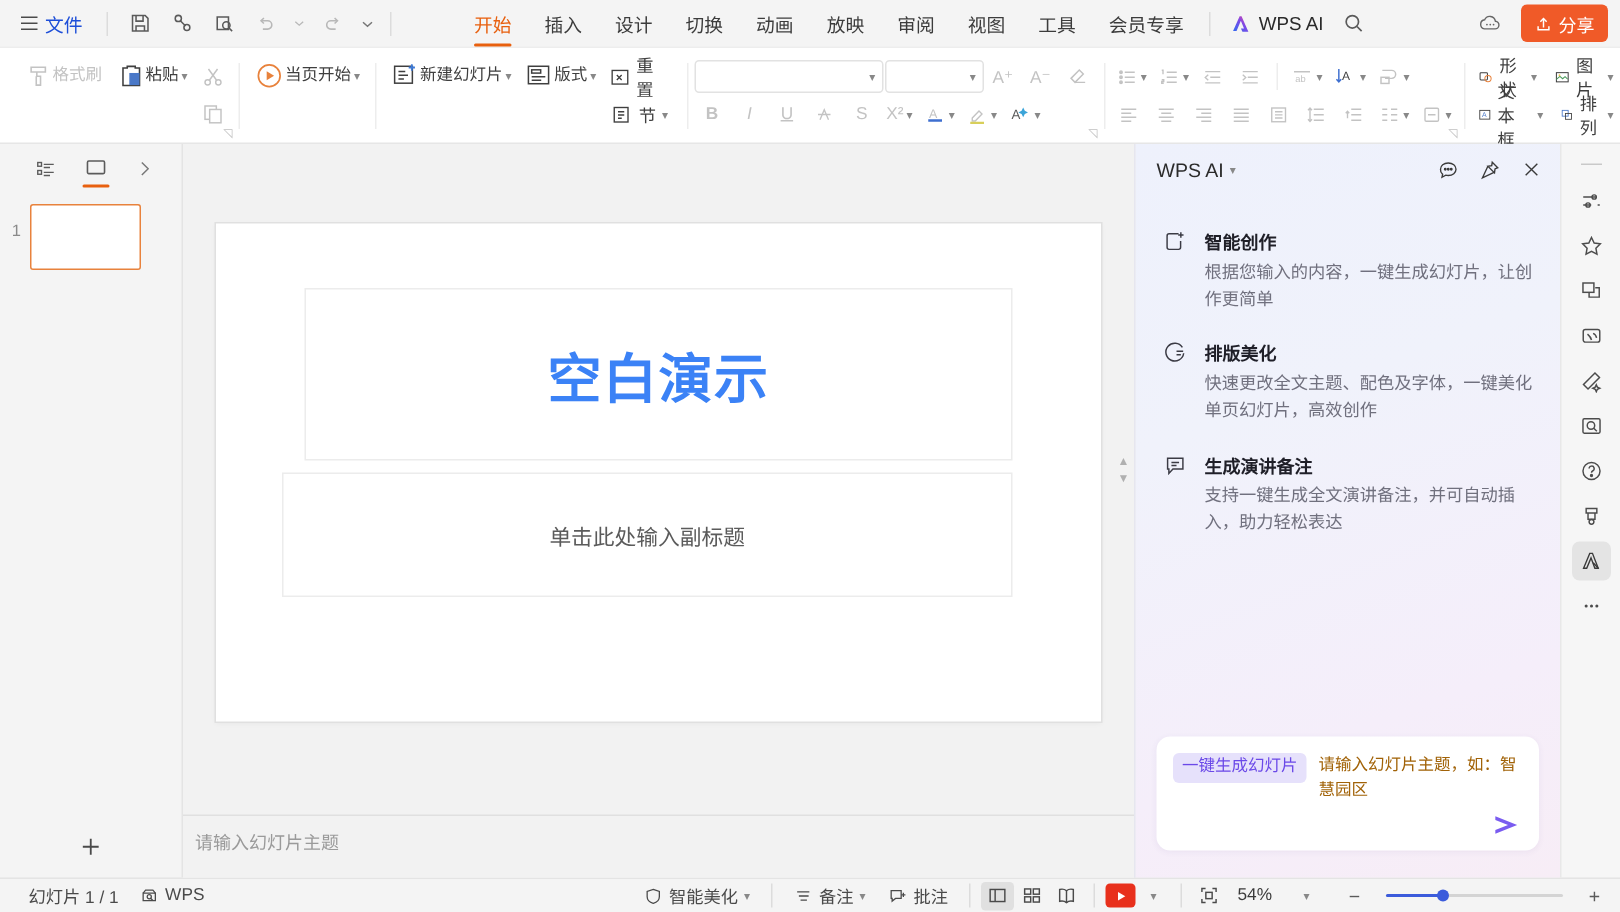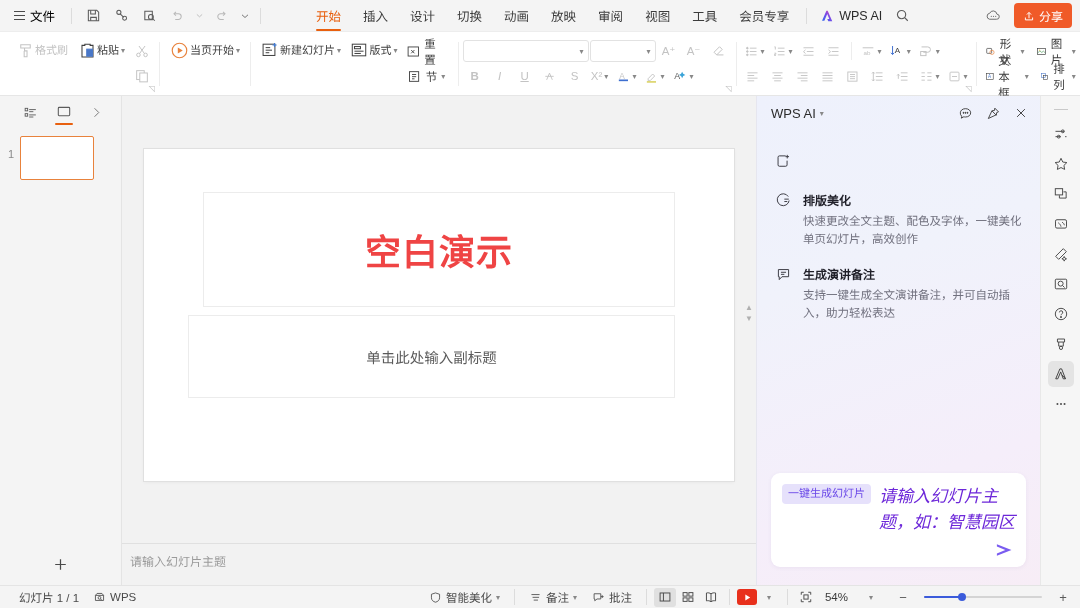--- a/index.html
+++ b/index.html
@@ -13,21 +13,21 @@
 
   
   .titlebar {
     height: 32px; display: flex; align-items: center;
     background: #f4f4f4; padding: 0 8px; flex: none;
     border-bottom: 1px solid #ededed;
   }
   .tb-left { display: flex; align-items: center; gap: 2px; }
   .file-btn {
     display: flex; align-items: center; gap: 5px;
-    font-size: 12.5px; color: #000000; padding: 3px 8px 3px 6px;
+    font-size: 12.5px; color: #1d4ed8; padding: 3px 8px 3px 6px;
     border-radius: 4px; cursor: pointer;
   }
   .hamburger { display: inline-flex; flex-direction: column; gap: 2.5px; width: 11px; }
   .hamburger i { display: block; height: 1.4px; background: #4a4a4a; width: 100%; }
   .qicon {
     width: 26px; height: 22px; display: inline-flex; align-items: center; justify-content: center;
     border-radius: 4px; cursor: pointer; color: #5a5a5a;
   }
   .qicon.mini { width: 15px; }
   .tb-sep { width: 1px; height: 16px; background: #dcdcdc; margin: 0 6px; }
@@ -129,21 +129,21 @@
   .canvas-wrap { flex: 1; display: flex; align-items: center; justify-content: center; padding: 8px 0 4px; min-height: 0; position: relative; }
   .slide {
     width: 590px; height: 332px; background: #fff; position: relative;
     box-shadow: 0 0 0 1px #e0e0e0, 0 1px 4px rgba(0,0,0,.06);
   }
   .ph {
     position: absolute; border: 1px solid #ececec; display: flex; align-items: center; justify-content: center;
   }
   .ph.title { left: 59px; right: 59px; top: 43px; height: 115px; }
   .ph.sub { left: 44px; right: 59px; top: 166px; height: 83px; }
-  .slide-title { font-size: 36px; font-weight: bold; color: #ef4444; letter-spacing: 1px; }
+  .slide-title { font-size: 36px; font-weight: bold; color: #3b82f6; letter-spacing: 1px; }
   .slide-sub { font-size: 14.5px; color: #5b5b5b; }
   .notes-split { height: 14px; display: flex; align-items: flex-start; justify-content: center; position: relative; }
   .notes-handle { width: 26px; height: 3px; }
   .notes {
     height: 42px; border-top: 1px solid #e0e0e0; background: #f2f2f2;
     padding: 8px 0 0 8px; font-size: 12px; color: #9a9a9a; cursor: text;
   }
   .scroll-right {
     position: absolute; right: 2px; top: 0; bottom: 0; width: 10px;
     display: flex; flex-direction: column; align-items: center; justify-content: center; gap: 2px;
@@ -172,21 +172,21 @@
   .ai-input {
     background: #fff; border-radius: 9px; padding: 11px 11px 8px;
     box-shadow: 0 1px 4px rgba(80,70,140,.07); min-height: 68px;
     display: flex; flex-direction: column; margin-top: 12px;
   }
   .ai-input-top { display: flex; gap: 8px; align-items: flex-start; }
   .chip {
     background: #e6e1fb; color: #6b49e8; font-size: 11px; border-radius: 4px;
     padding: 3px 6px; white-space: nowrap; flex: none; cursor: pointer; line-height: 1.25;
   }
-  .ai-ph { font-size: 17px; color: #6d28d9; line-height: 1.5; cursor: text; font-style: italic; }
+  .ai-ph { font-size: 11px; color: #a16207; line-height: 1.5; cursor: text; }
   .send {
     margin-left: auto; margin-top: 6px; color: #7a5cf0; cursor: pointer;
     width: 22px; height: 18px; display: inline-flex; align-items: center; justify-content: center;
   }
 
   
   .rail {
     width: 40px; flex: none; background: #f6f6f6; display: flex; flex-direction: column;
     align-items: center; padding-top: 8px; gap: 4px; border-left: 1px solid #e8e8e8;
   }
@@ -776,20 +776,24 @@
 
       <div class="ai-body">
 
         <div class="feat">
           <span class="feat-ic">
             <svg width="17" height="17" viewBox="0 0 20 20" fill="none" stroke="currentColor" stroke-width="1.15">
               <path d="M12.6 3.4H5.2a1.6 1.6 0 0 0-1.6 1.6v9a1.6 1.6 0 0 0 1.6 1.6h7.4a1.6 1.6 0 0 0 1.6-1.6V9"></path>
               <path d="M14.4 2.2v4.2M12.3 4.3h4.2"></path>
             </svg>
           </span>
+          <div class="feat-txt">
+            <div class="feat-title">智能创作</div>
+            <div class="feat-desc">根据您输入的内容，一键生成幻灯片，让创作更简单</div>
+          </div>
         </div>
 
         <div class="feat">
           <span class="feat-ic">
             <svg width="17" height="17" viewBox="0 0 20 20" fill="none" stroke="currentColor" stroke-width="1.15">
               <path d="M15.6 5.4A7 7 0 1 0 16.6 10"></path>
                 <path d="M11 8.4h5.2M11 11.2h3.4"></path>
             </svg>
           </span>
           <div class="feat-txt">

